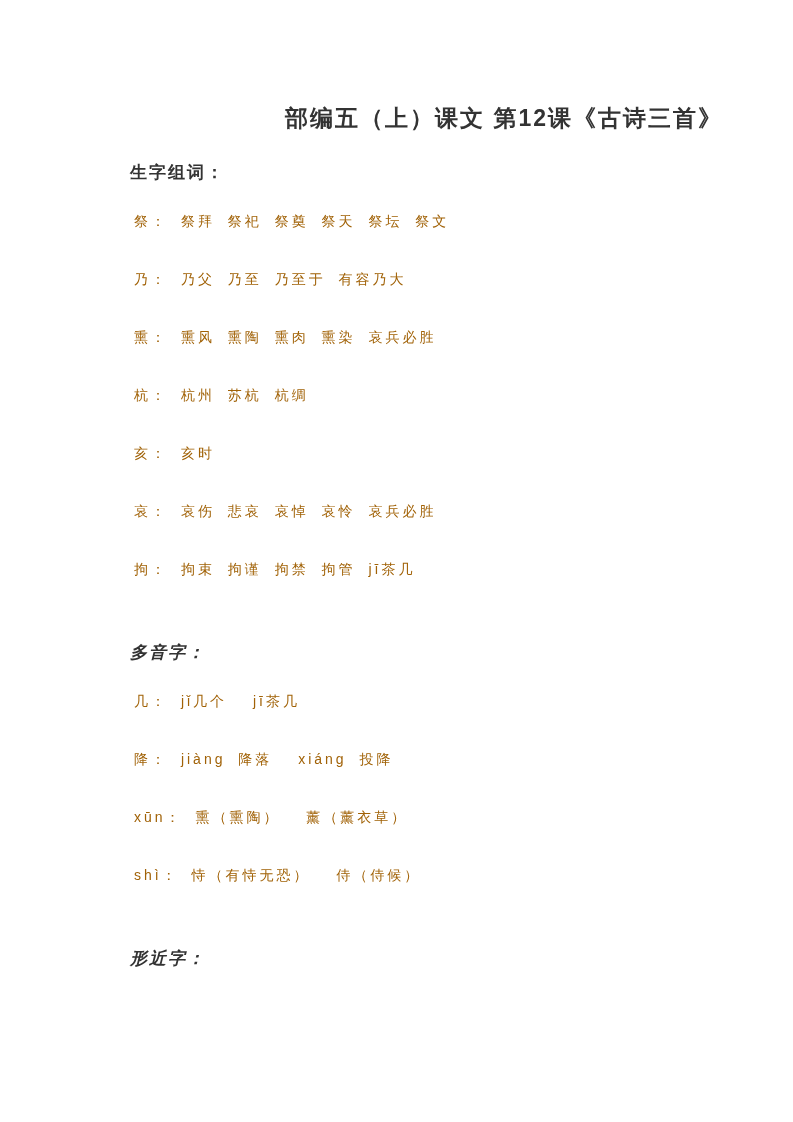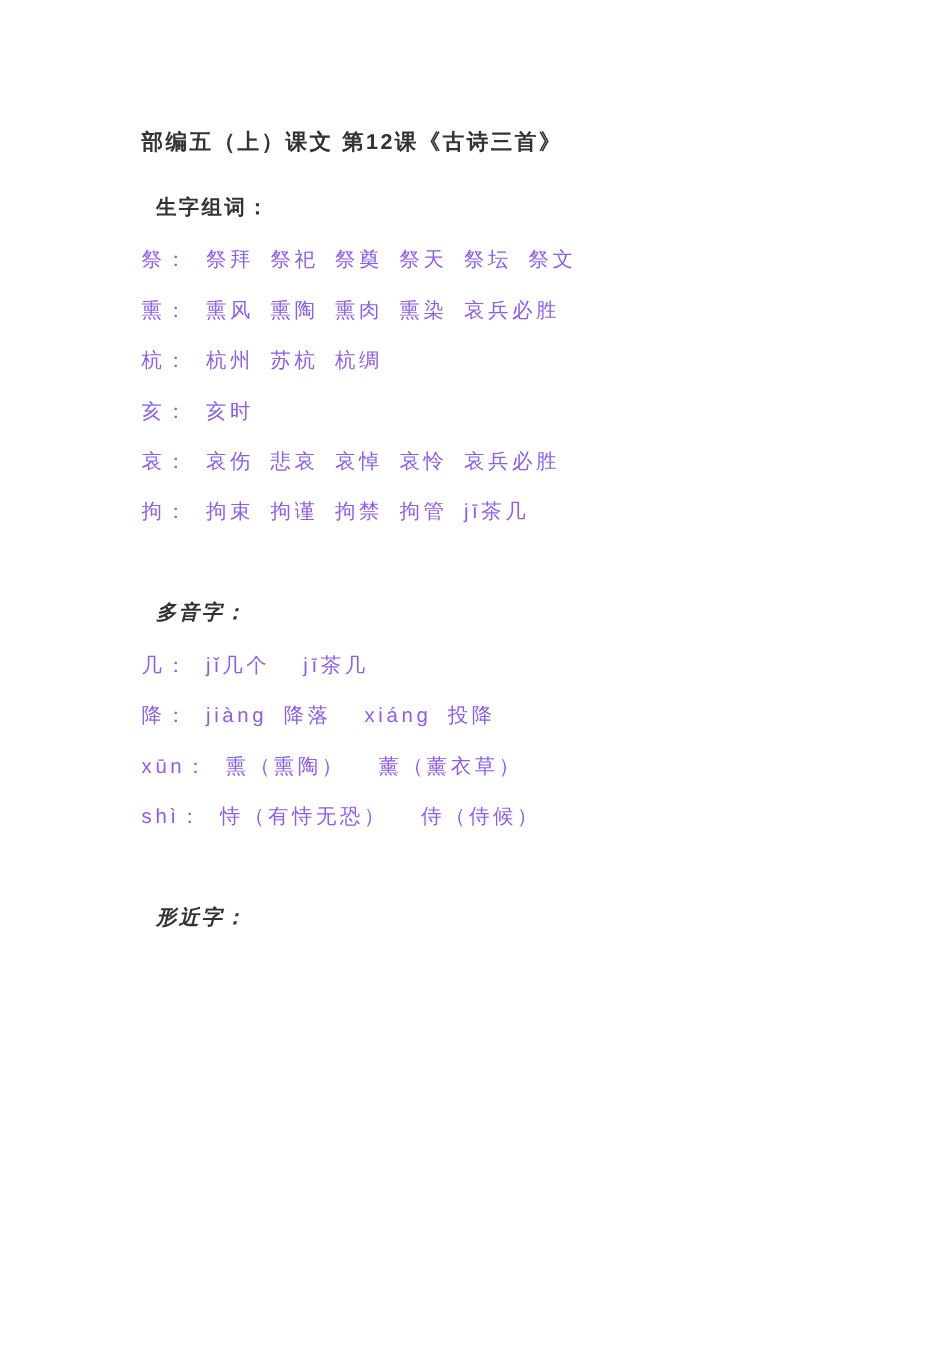--- a/index.html
+++ b/index.html
@@ -16,62 +16,64 @@
     font-family: "Liberation Sans", "DejaVu Sans", sans-serif;
     color: #3a3a3a;
     box-sizing: border-box;
   }
   .content {
     box-sizing: border-box;
     padding: 103px 70px 0 118px;
   }
   .doc-title {
     margin: 0;
-    font-size: 18px;
+    font-size: 23px;
     line-height: 30px;
     font-weight: 700;
     color: #333333;
     letter-spacing: 2px;
     white-space: pre-wrap;
+    text-align: right;
   }
   .section-heading {
     margin: 12px;
     font-size: 17px;
     line-height: 22px;
     font-weight: 700;
     color: #333333;
     letter-spacing: 2px;
     white-space: pre-wrap;
   }
   .section .section-heading { margin-top: 29px; }
   .section + .section .section-heading { margin-top: 52px; font-style: italic; }
   .lines { margin-top: 8px; }
   .line {
-    margin: 0;
-    font-size: 17px;
+    margin: 16px;
+    font-size: 14px;
     line-height: 42px;
     font-weight: 400;
-    color: #8b5cf6;
+    color: #a16207;
     letter-spacing: 3px;
     word-spacing: 6px;
     white-space: pre-wrap;
   }
 </style>
 </head>
 <body>
 
 <div class="page">
   <div class="content">
 
     <h1 class="doc-title">部编五（上）课文 第12课《古诗三首》</h1>
 
     <div class="section">
       <h2 class="section-heading">生字组词：</h2>
       <div class="lines">
         <p class="line">祭： 祭拜 祭祀 祭奠 祭天 祭坛 祭文</p>
+        <p class="line">乃： 乃父 乃至 乃至于 有容乃大</p>
         <p class="line">熏： 熏风 熏陶 熏肉 熏染 哀兵必胜</p>
         <p class="line">杭： 杭州 苏杭 杭绸</p>
         <p class="line">亥： 亥时</p>
         <p class="line">哀： 哀伤 悲哀 哀悼 哀怜 哀兵必胜</p>
         <p class="line">拘： 拘束 拘谨 拘禁 拘管 jī茶几</p>
       </div>
     </div>
 
     <div class="section">
       <h2 class="section-heading">多音字：</h2>

